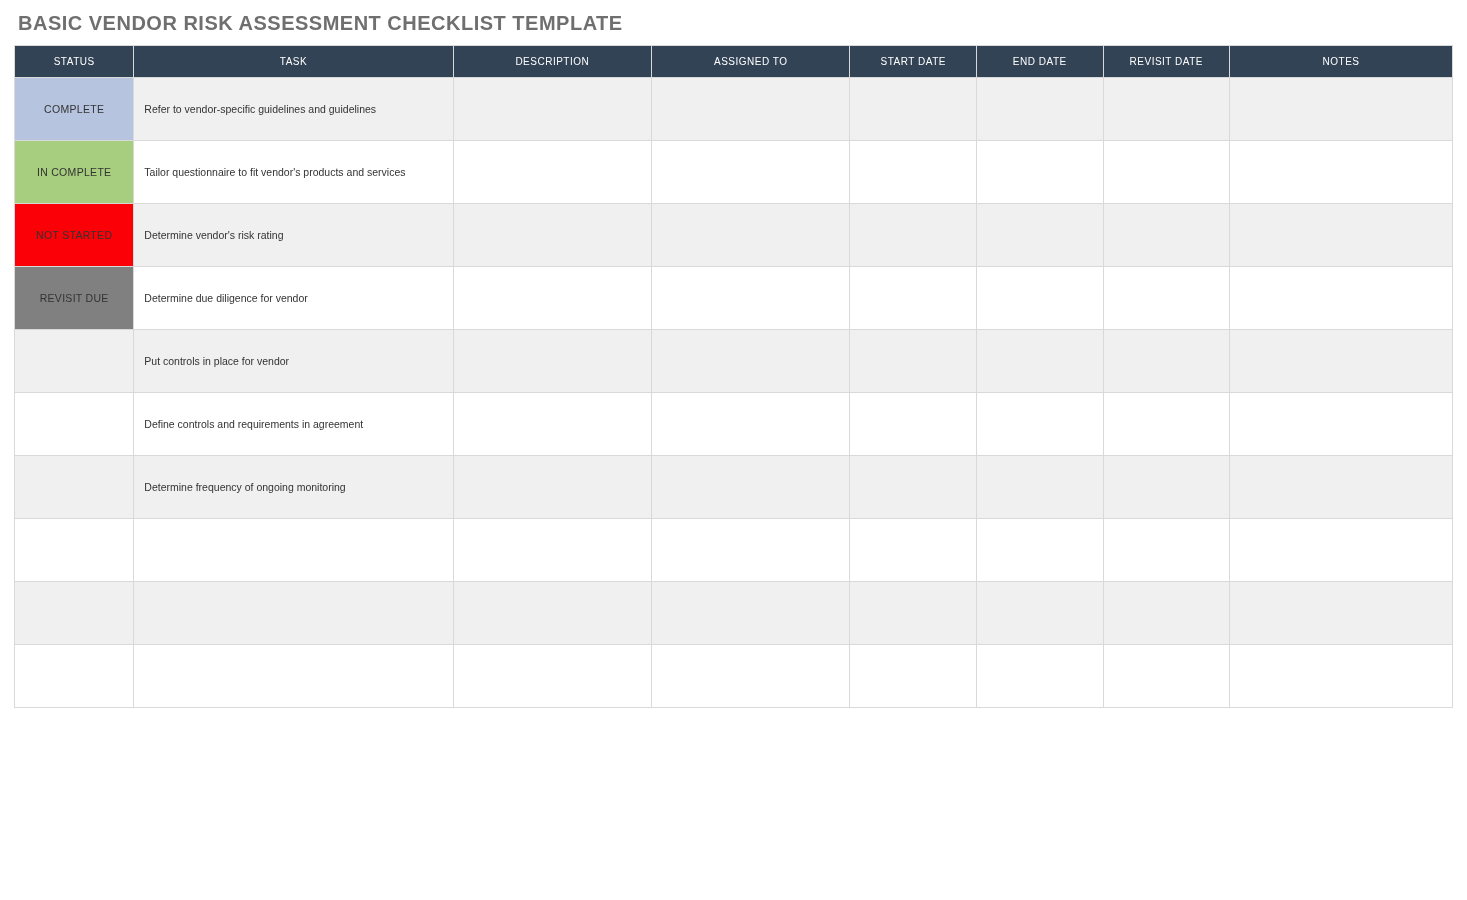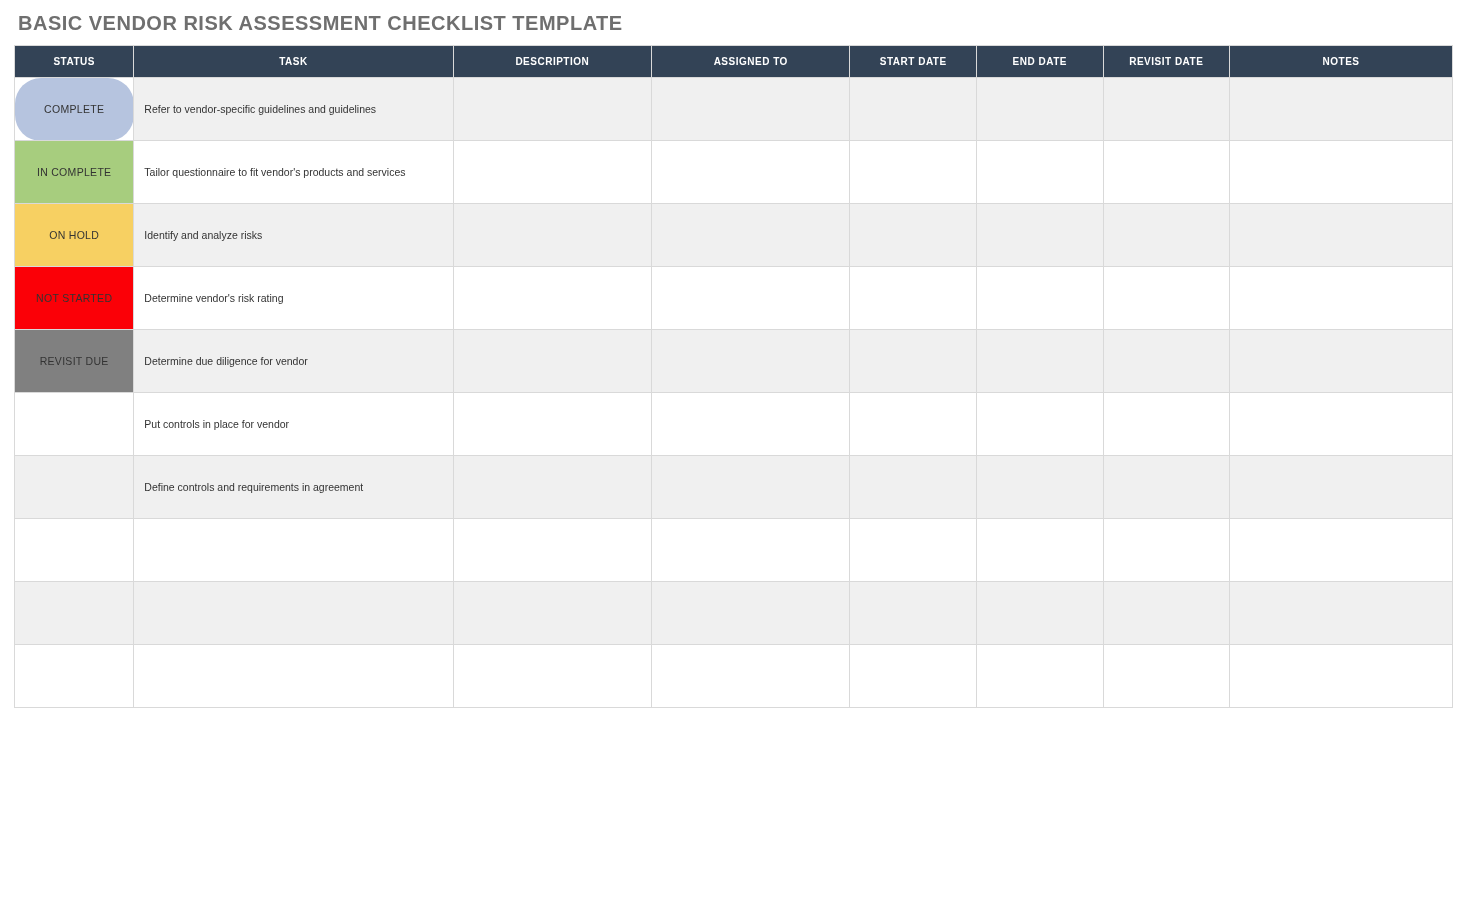--- a/index.html
+++ b/index.html
@@ -20,21 +20,21 @@
   }
   table.checklist {
     width: 100%;
     border-collapse: collapse;
     table-layout: fixed;
   }
   table.checklist th {
     background: #334356;
     color: #ffffff;
     font-size: 10px;
-    font-weight: 700;
+    font-weight: 400;
     letter-spacing: 0.5px;
     text-transform: uppercase;
     padding: 10px 18px;
     border: 1px solid #d9d9d9;
     text-align: center;
   }
   table.checklist td {
     border: 1px solid #d9d9d9;
     font-size: 10.5px;
     padding: 0 10px;
@@ -44,21 +44,21 @@
   }
   table.checklist tbody tr:nth-child(odd) td { background: #f0f0f0; }
   table.checklist tbody tr:nth-child(even) td { background: #ffffff; }
   td.status-cell {
     text-align: center;
     font-size: 10px;
     font-weight: 400;
     letter-spacing: 0.3px;
   }
   
-  td.status-complete    { background: #b6c4df !important; color: #333; border-radius: 26px; }
+  td.status-complete    { background: #b6c4df !important; color: #333; }
   td.status-inprogress  { background: #a7cd7e !important; color: #333; }
   td.status-onhold      { background: #f7d062 !important; color: #333; }
   td.status-notstarted  { background: #fb0007 !important; color: #ffffff; }
   td.status-revisitdue  { background: #808080 !important; color: #ffffff; }
 
   
   col.c-status   { width: 8.3%; }
   col.c-task     { width: 22.2%; }
   col.c-desc     { width: 13.8%; }
   col.c-assigned { width: 13.8%; }
@@ -110,30 +110,20 @@
         <td class="status-cell status-inprogress">IN COMPLETE</td>
         <td>Tailor questionnaire to fit vendor's products and services</td>
         <td></td>
         <td></td>
         <td></td>
         <td></td>
         <td></td>
         <td></td>
       </tr>
       <tr>
-        <td class="status-cell status-onhold">ON HOLD</td>
-        <td>Identify and analyze risks</td>
-        <td></td>
-        <td></td>
-        <td></td>
-        <td></td>
-        <td></td>
-        <td></td>
-      </tr>
-      <tr>
         <td class="status-cell status-notstarted">NOT STARTED</td>
         <td>Determine vendor's risk rating</td>
         <td></td>
         <td></td>
         <td></td>
         <td></td>
         <td></td>
         <td></td>
       </tr>
       <tr>
@@ -161,20 +151,30 @@
         <td>Define controls and requirements in agreement</td>
         <td></td>
         <td></td>
         <td></td>
         <td></td>
         <td></td>
         <td></td>
       </tr>
       <tr>
         <td class="status-cell "></td>
+        <td>Determine frequency of ongoing monitoring</td>
+        <td></td>
+        <td></td>
+        <td></td>
+        <td></td>
+        <td></td>
+        <td></td>
+      </tr>
+      <tr>
+        <td class="status-cell "></td>
         <td></td>
         <td></td>
         <td></td>
         <td></td>
         <td></td>
         <td></td>
         <td></td>
       </tr>
       <tr>
         <td class="status-cell "></td>

